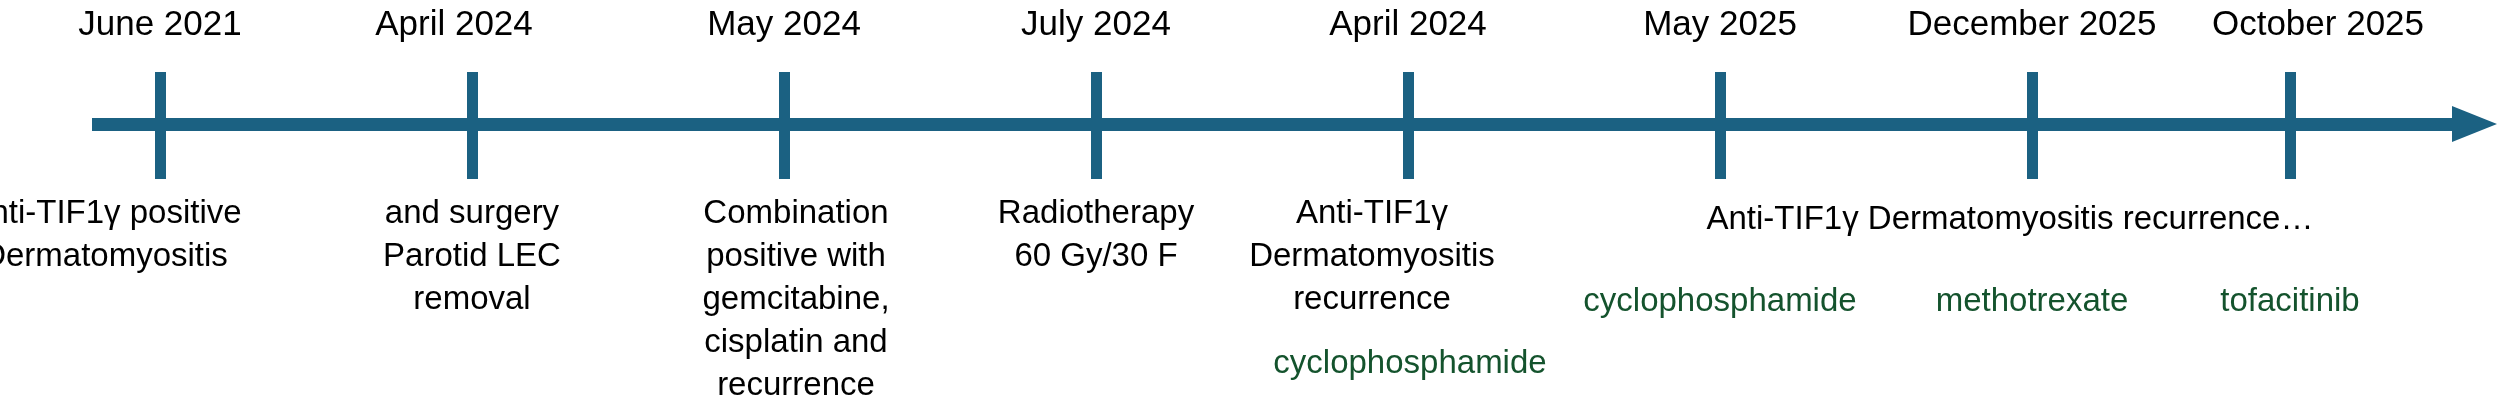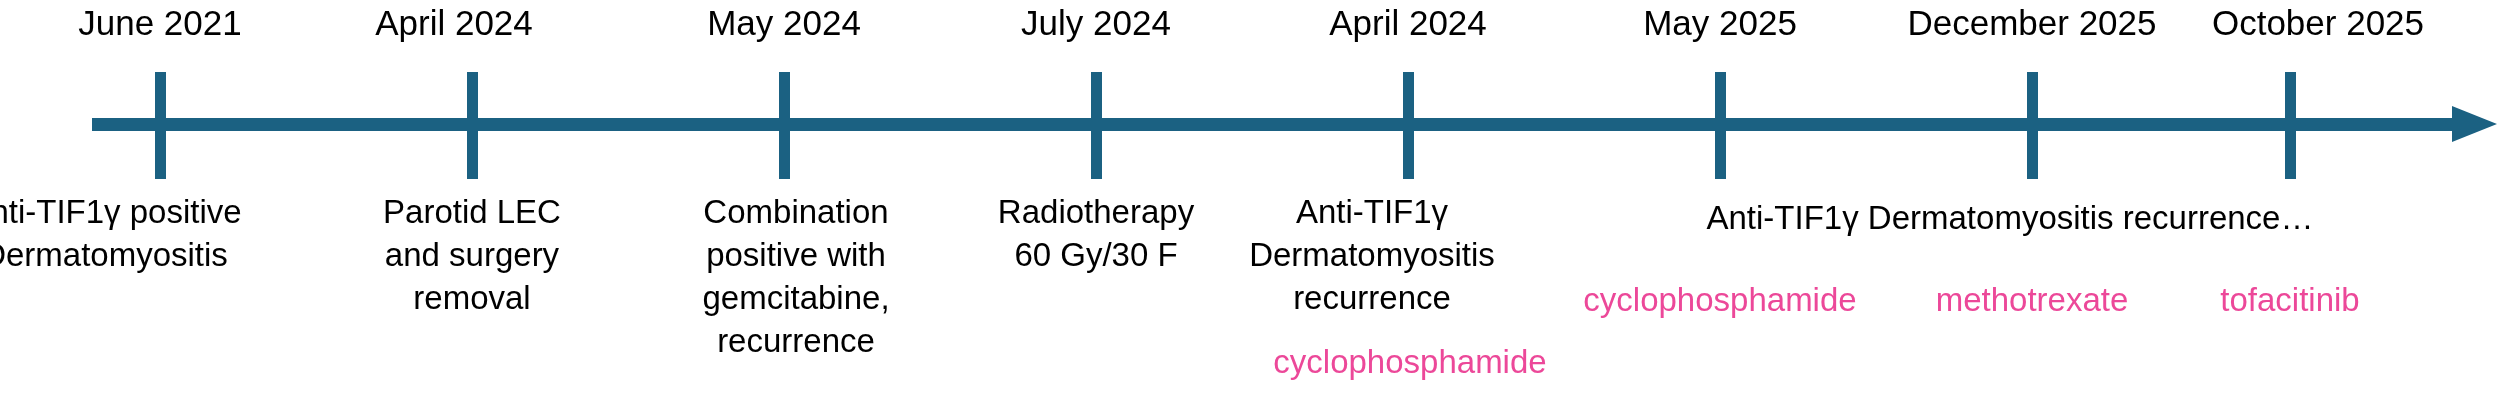--- a/index.html
+++ b/index.html
@@ -79,21 +79,21 @@
     white-space: nowrap;
     text-align: center;
     color: #000000;
   }
   .drug-label {
     position: absolute;
     font-size: 33px;
     line-height: 43px;
     white-space: nowrap;
     text-align: center;
-    color: #ec4899;
+    color: #14532d;
   }
 </style>
 </head>
 <body>
 
 <div id="timeline-figure">
 
   <div class="axis-line"></div>
   <div class="axis-arrow"></div>
 
@@ -116,28 +116,29 @@
       <div class="date-label" style="left: 1470px; width: 500px;">May 2025</div>
       <div class="date-label" style="left: 1782px; width: 500px;">December 2025</div>
       <div class="date-label" style="left: 2068px; width: 500px;">October 2025</div>
     </div>
   <div id="events-layer">
       <div class="event-block" style="left: -115px; width: 440px; top: 190px;">
         <span class="line">Anti-TIF1γ positive</span>
         <span class="line">Dermatomyositis</span>
       </div>
       <div class="event-block" style="left: 252px; width: 440px; top: 190px;">
+        <span class="line">and surgery</span>
         <span class="line">Parotid LEC</span>
-        <span class="line">and surgery</span>
         <span class="line">removal</span>
       </div>
       <div class="event-block" style="left: 576px; width: 440px; top: 190px;">
         <span class="line">Combination</span>
         <span class="line">positive with</span>
         <span class="line">gemcitabine,</span>
+        <span class="line">cisplatin and</span>
         <span class="line">recurrence</span>
       </div>
       <div class="event-block" style="left: 876px; width: 440px; top: 190px;">
         <span class="line">Radiotherapy</span>
         <span class="line">60 Gy/30 F</span>
       </div>
       <div class="event-block" style="left: 1152px; width: 440px; top: 190px;">
         <span class="line">Anti-TIF1γ</span>
         <span class="line">Dermatomyositis</span>
         <span class="line">recurrence</span>

